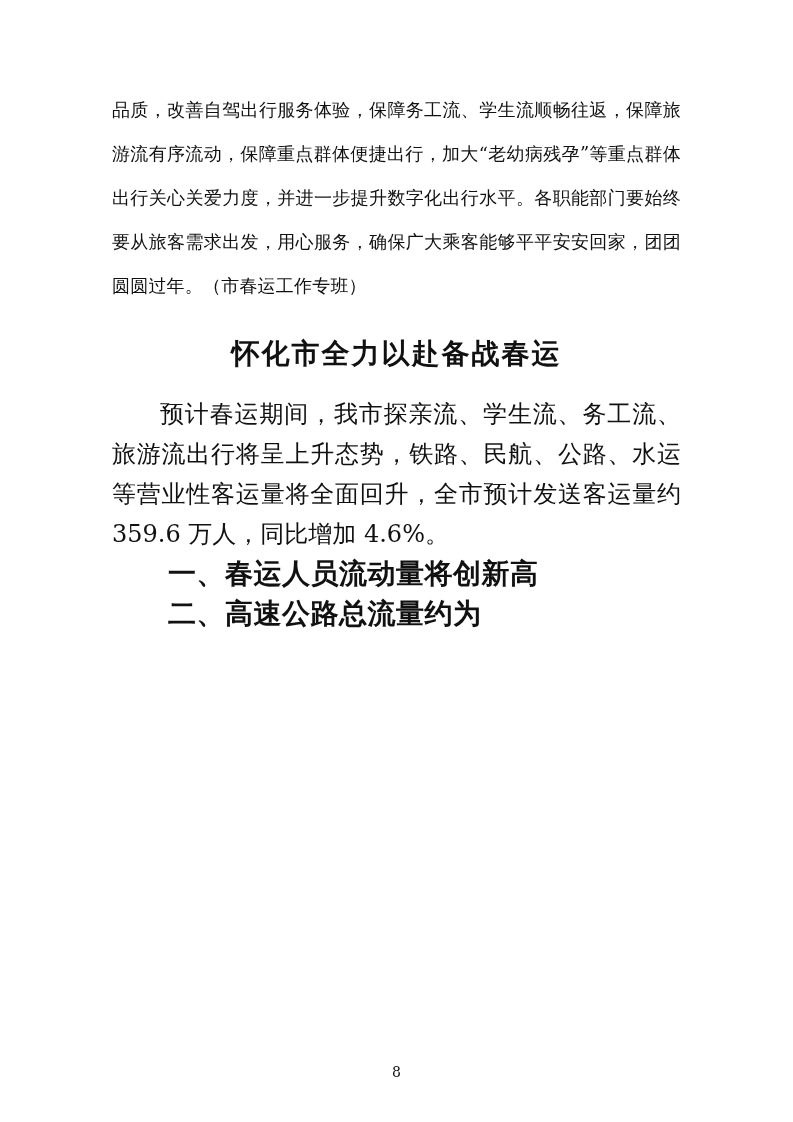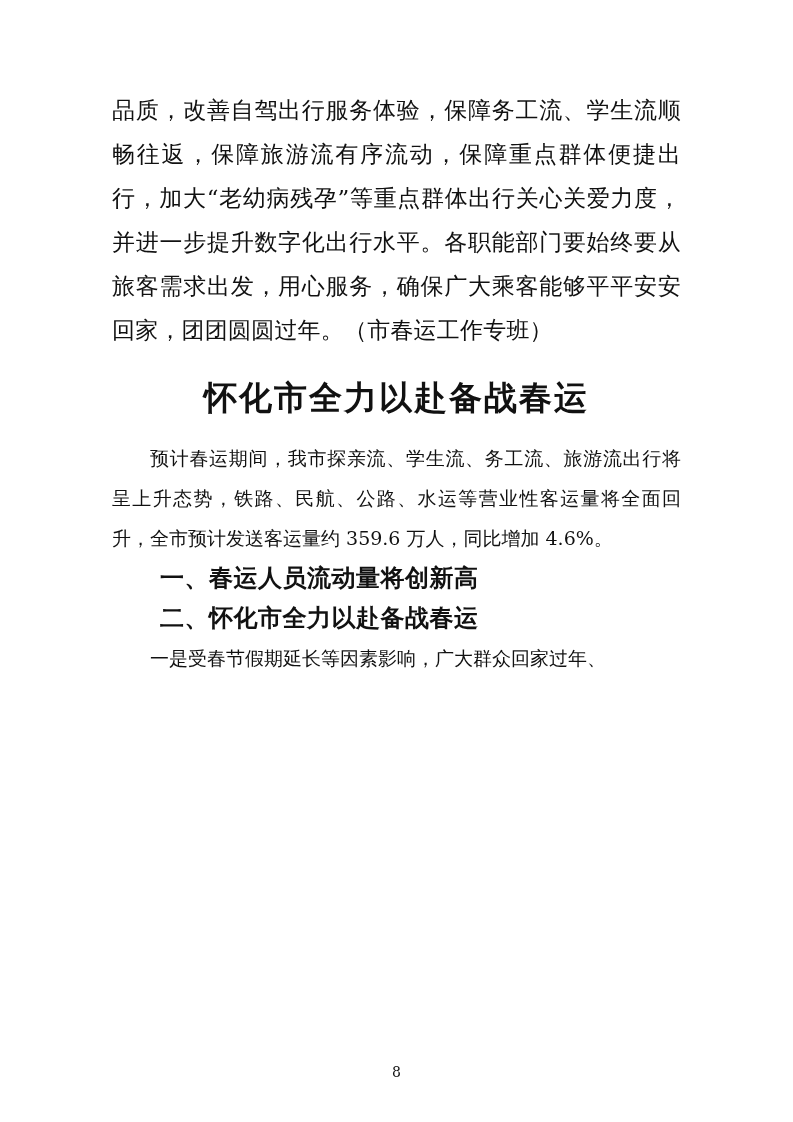--- a/index.html
+++ b/index.html
@@ -18,45 +18,45 @@
   }
   .page {
     position: absolute;
     left: 0; top: 0;
     width: 793px;
     height: 1122px;
     box-sizing: border-box;
     padding: 88px 112px 40px 112px;
   }
   .continued-para {
-    font-size: 23px;
+    font-size: 18px;
     line-height: 44px;
     letter-spacing: 0.2px;
     text-align: justify;
     text-justify: inter-ideograph;
     margin: 0 0 18px 0;
   }
   .doc-title {
-    font-size: 33px;
+    font-size: 28px;
     font-weight: bold;
     text-align: center;
     letter-spacing: 2px;
     margin: 24px 0 18px 0;
     line-height: 44px;
   }
   .body-para {
-    font-size: 19px;
+    font-size: 24px;
     line-height: 40px;
     text-align: justify;
     text-justify: inter-ideograph;
     margin: 0;
     text-indent: 2em;
   }
   .section-heading {
-    font-size: 24px;
+    font-size: 28px;
     font-weight: bold;
     line-height: 40px;
     margin: 0;
     text-indent: 2em;
     letter-spacing: 0.5px;
   }
   .page-number {
     position: absolute;
     bottom: 42px;
     left: 0;
@@ -74,20 +74,19 @@
 
   <p class="continued-para">品质，改善自驾出行服务体验，保障务工流、学生流顺畅往返，保障旅游流有序流动，保障重点群体便捷出行，加大“老幼病残孕”等重点群体出行关心关爱力度，并进一步提升数字化出行水平。各职能部门要始终要从旅客需求出发，用心服务，确保广大乘客能够平平安安回家，团团圆圆过年。（市春运工作专班）</p>
 
   <h1 class="doc-title">怀化市全力以赴备战春运</h1>
 
   <p class="body-para">预计春运期间，我市探亲流、学生流、务工流、旅游流出行将呈上升态势，铁路、民航、公路、水运等营业性客运量将全面回升，全市预计发送客运量约 359.6 万人，同比增加 4.6%。</p>
 
   <p class="section-heading">一、春运人员流动量将创新高</p>
 
 
-  <p class="section-heading">二、怀化市全力以赴备战春运</p>
+  <p class="section-heading">二、高速公路总流量约为</p>
 
 
-  <p class="body-para">一是受春节假期延长等因素影响，广大群众回家过年、</p>
 
 </div>
 
 <div class="page-number">8</div>
 
 </body></html>

